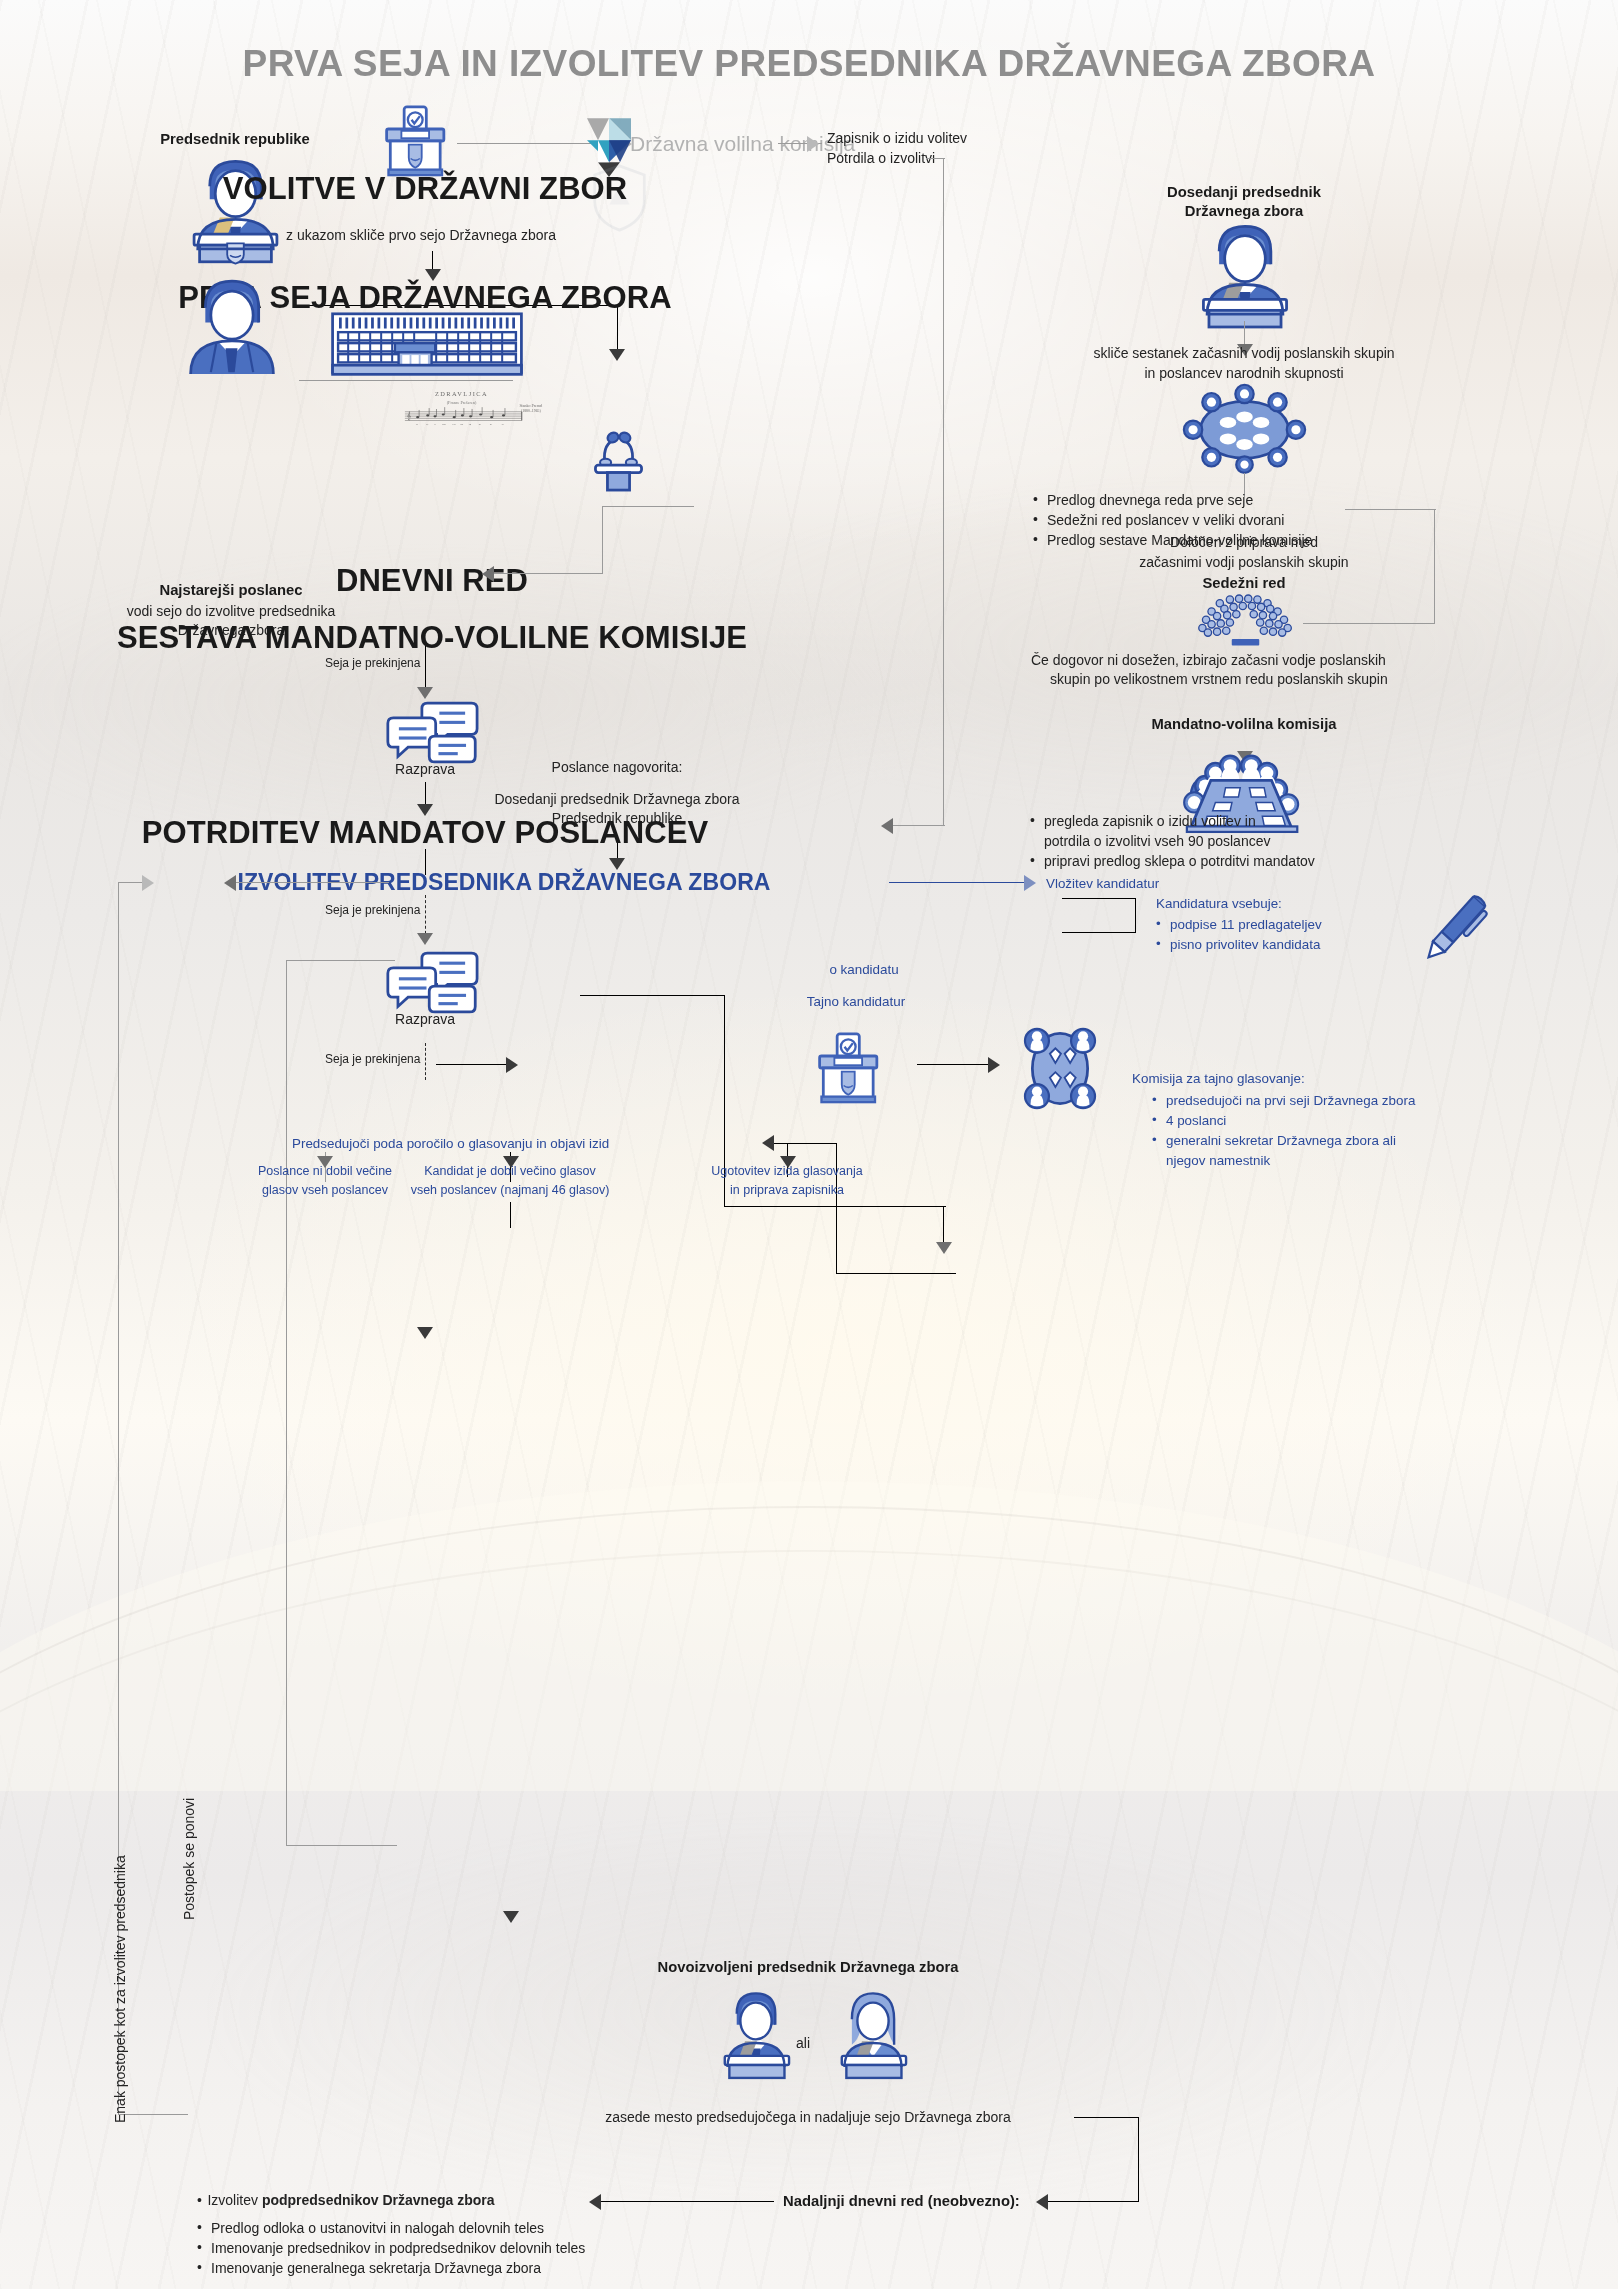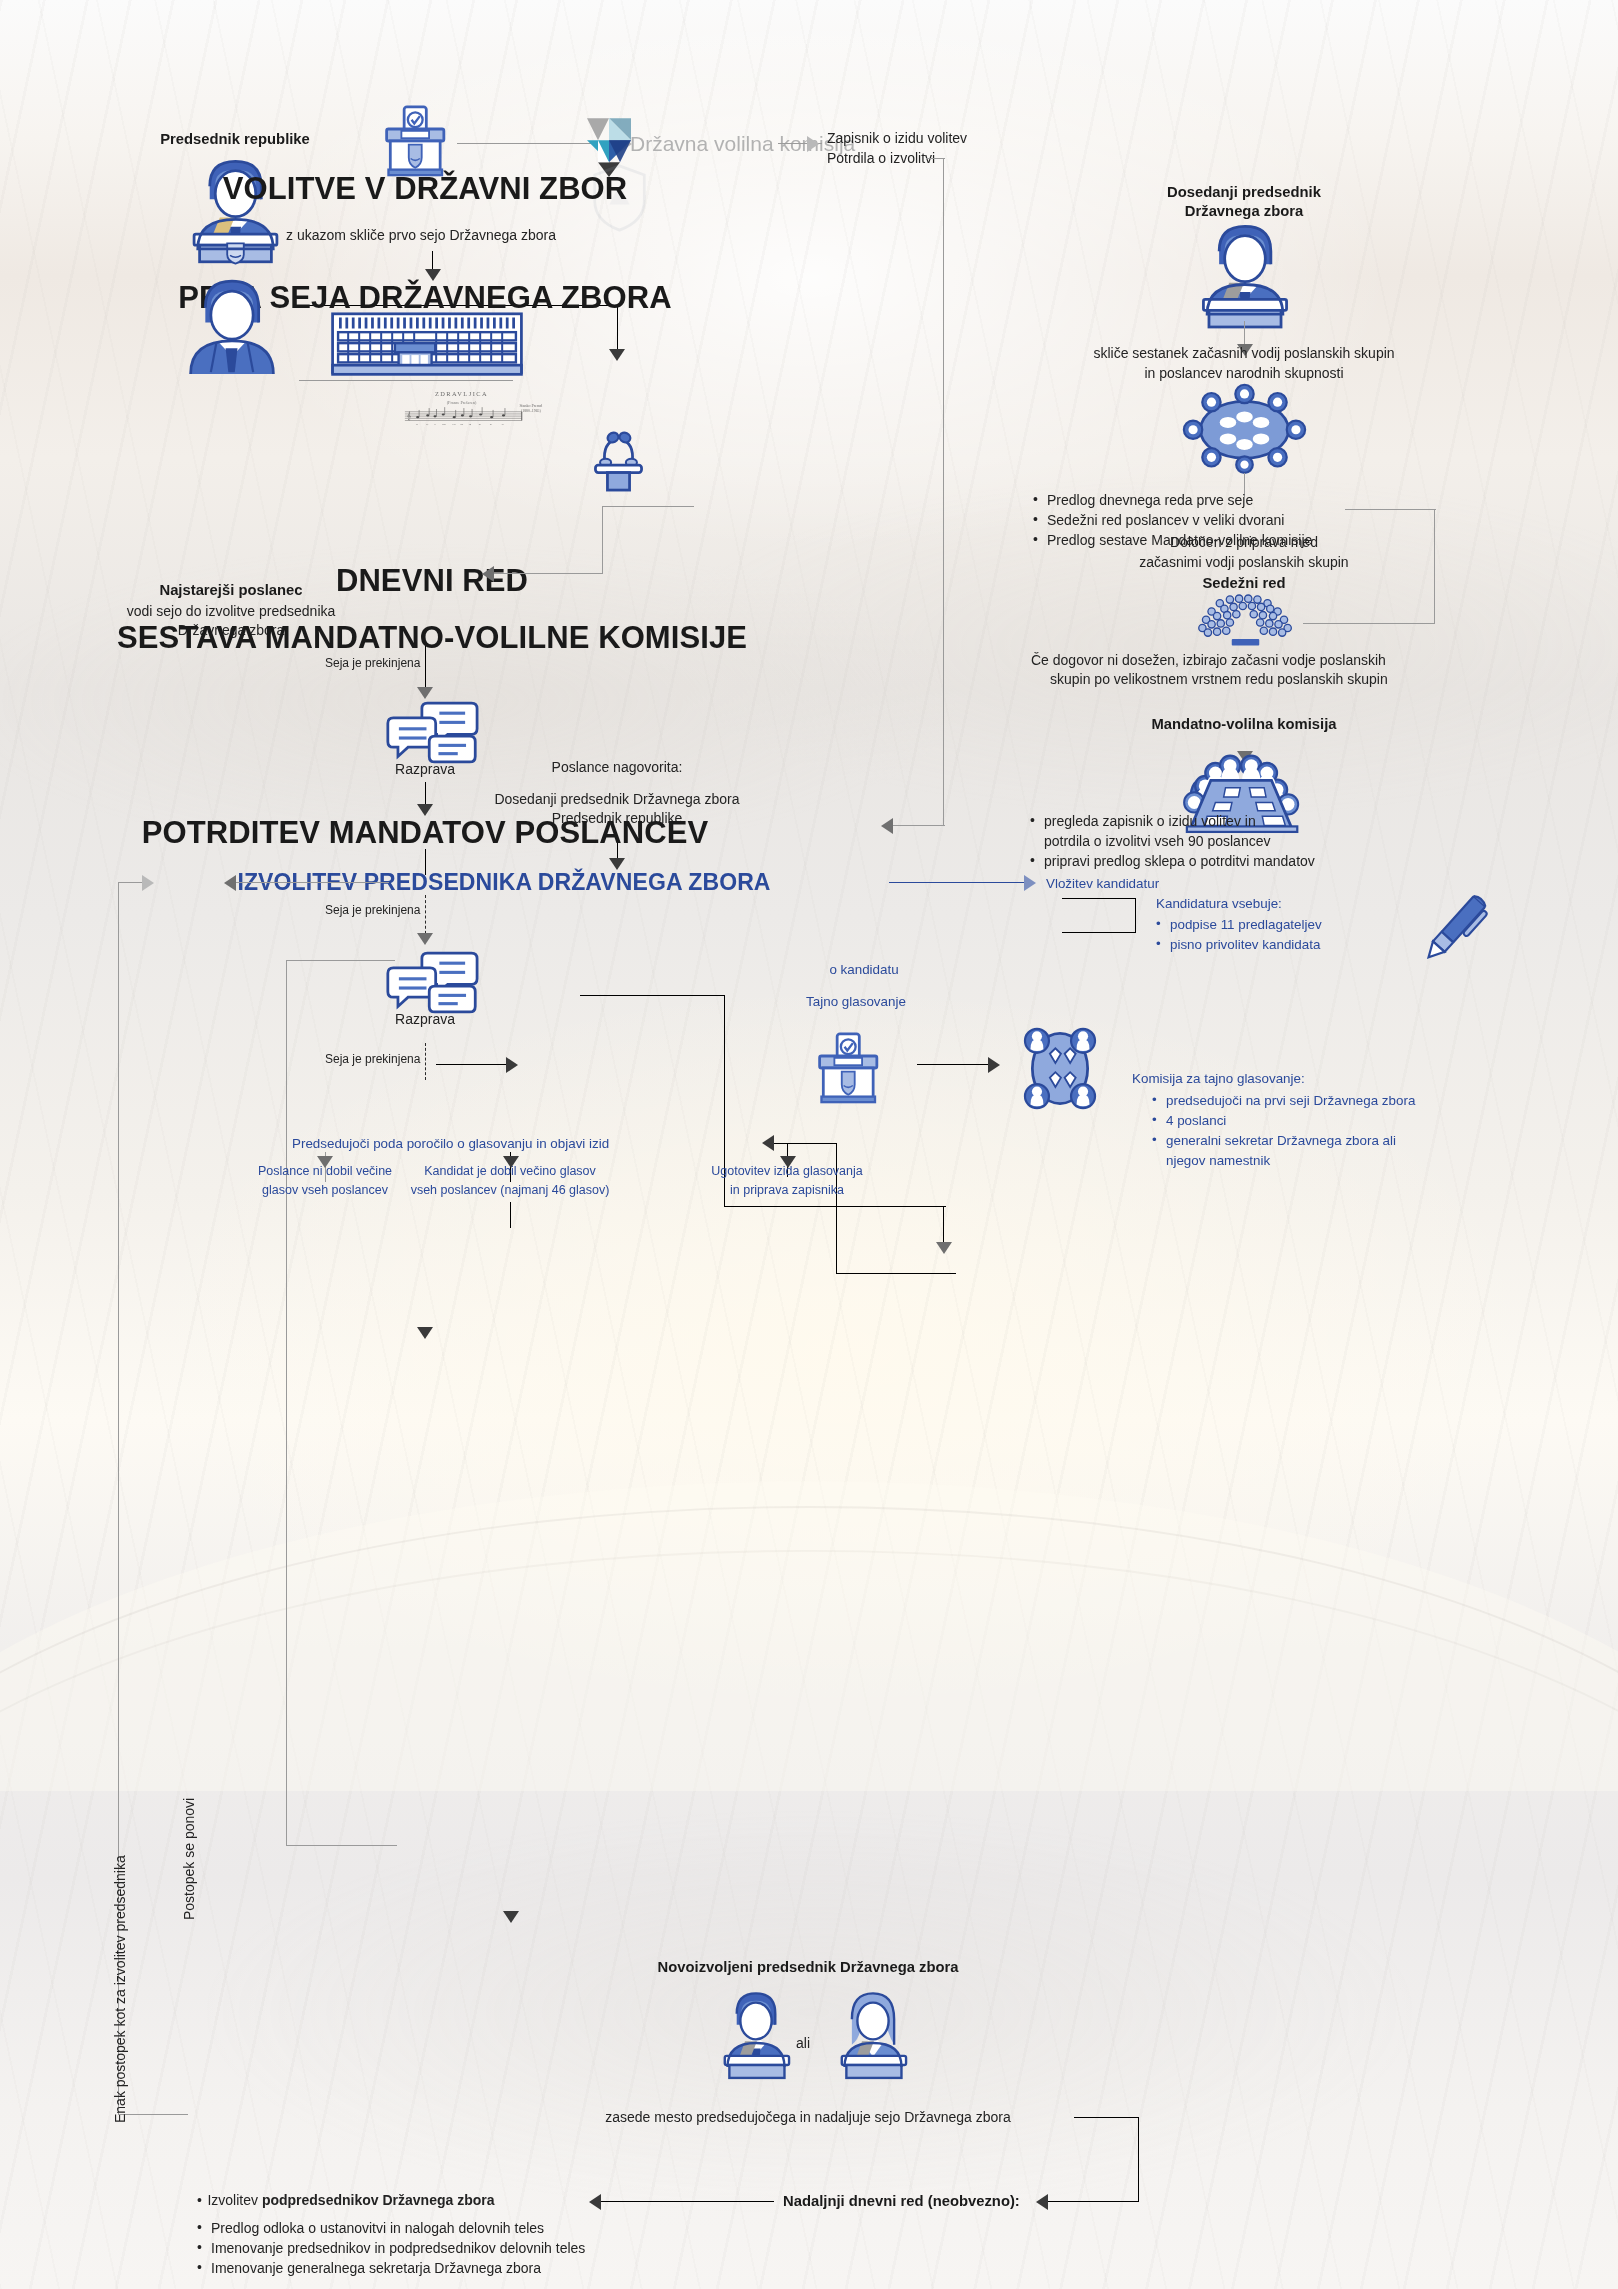--- a/index.html
+++ b/index.html
@@ -70,20 +70,21 @@
 
 <div id="page">
   <div id="bg-photo"></div>
 
   <svg id="bg-arc" viewBox="0 0 1960 720" preserveAspectRatio="none">
     <path d="M0,640 C420,300 1540,300 1960,640 L1960,720 L0,720 Z" fill="rgba(255,252,243,0.75)"></path>
     <path d="M0,660 C420,330 1540,330 1960,660" fill="none" stroke="rgba(210,204,196,.5)" stroke-width="2"></path>
     <path d="M0,700 C420,380 1540,380 1960,700" fill="none" stroke="rgba(210,204,196,.35)" stroke-width="2"></path>
   </svg>
 
+  <div class="abs ctr title" style="left:809px;top:43px;">PRVA SEJA IN IZVOLITEV PREDSEDNIKA DRŽAVNEGA ZBORA</div>
 
   <div class="abs" style="left:379px;top:105px;">
     <svg class="icon" width="78" height="72" viewBox="0 0 84 78">
       <rect x="27" y="2" width="24" height="26" rx="3" fill="#fff" stroke="#3f62b8" stroke-width="3"></rect>
       <circle cx="39" cy="16" r="8" fill="#fff" stroke="#3f62b8" stroke-width="2.5"></circle>
       <path d="M35 16 l3 4 6 -8" fill="none" stroke="#3f62b8" stroke-width="2.5"></path>
       <rect x="8" y="26" width="62" height="13" rx="2" fill="#a8bce4" stroke="#3f62b8" stroke-width="3"></rect>
       <rect x="24" y="28" width="30" height="8" fill="#fff" stroke="#3f62b8" stroke-width="2"></rect>
       <rect x="12" y="39" width="54" height="32" fill="#fff" stroke="#3f62b8" stroke-width="3"></rect>
       <path d="M32 43 h14 v14 q0 8 -7 11 q-7 -3 -7 -11 Z" fill="#a8bce4" stroke="#3f62b8" stroke-width="2"></path>
@@ -629,21 +630,21 @@
           <line x1="57" y1="57" x2="78" y2="57"></line>
         </g>
     </svg>
   </div>
 
   <div class="abs body-t ctr" style="left:425px;top:1010px;">Razprava</div>
 
   <div class="abs lbl-sm" style="left:325px;top:1052px;">Seja je prekinjena</div>
   <div class="dashv" style="left:425px;top:1043px;height:37px;"></div>
 
-  <div class="abs blue-t ctr" style="left:856px;top:992px;">Tajno glasovanje</div>
+  <div class="abs blue-t ctr" style="left:856px;top:992px;">Tajno kandidatur</div>
   <div class="abs blue-t ctr" style="left:856px;top:960px;margin-left:8px;">o kandidatu</div>
 
   <div class="ln hline abs" style="left:436px;top:1064px;width:74px;"></div>
   <div class="arrow ar-r k" style="left:506px;top:1057px;"></div>
 
   <div class="abs" style="left:812px;top:1032px;">
     <svg class="icon" width="78" height="72" viewBox="0 0 84 78">
       <rect x="27" y="2" width="24" height="26" rx="3" fill="#fff" stroke="#3f62b8" stroke-width="3"></rect>
       <circle cx="39" cy="16" r="8" fill="#fff" stroke="#3f62b8" stroke-width="2.5"></circle>
       <path d="M35 16 l3 4 6 -8" fill="none" stroke="#3f62b8" stroke-width="2.5"></path>

